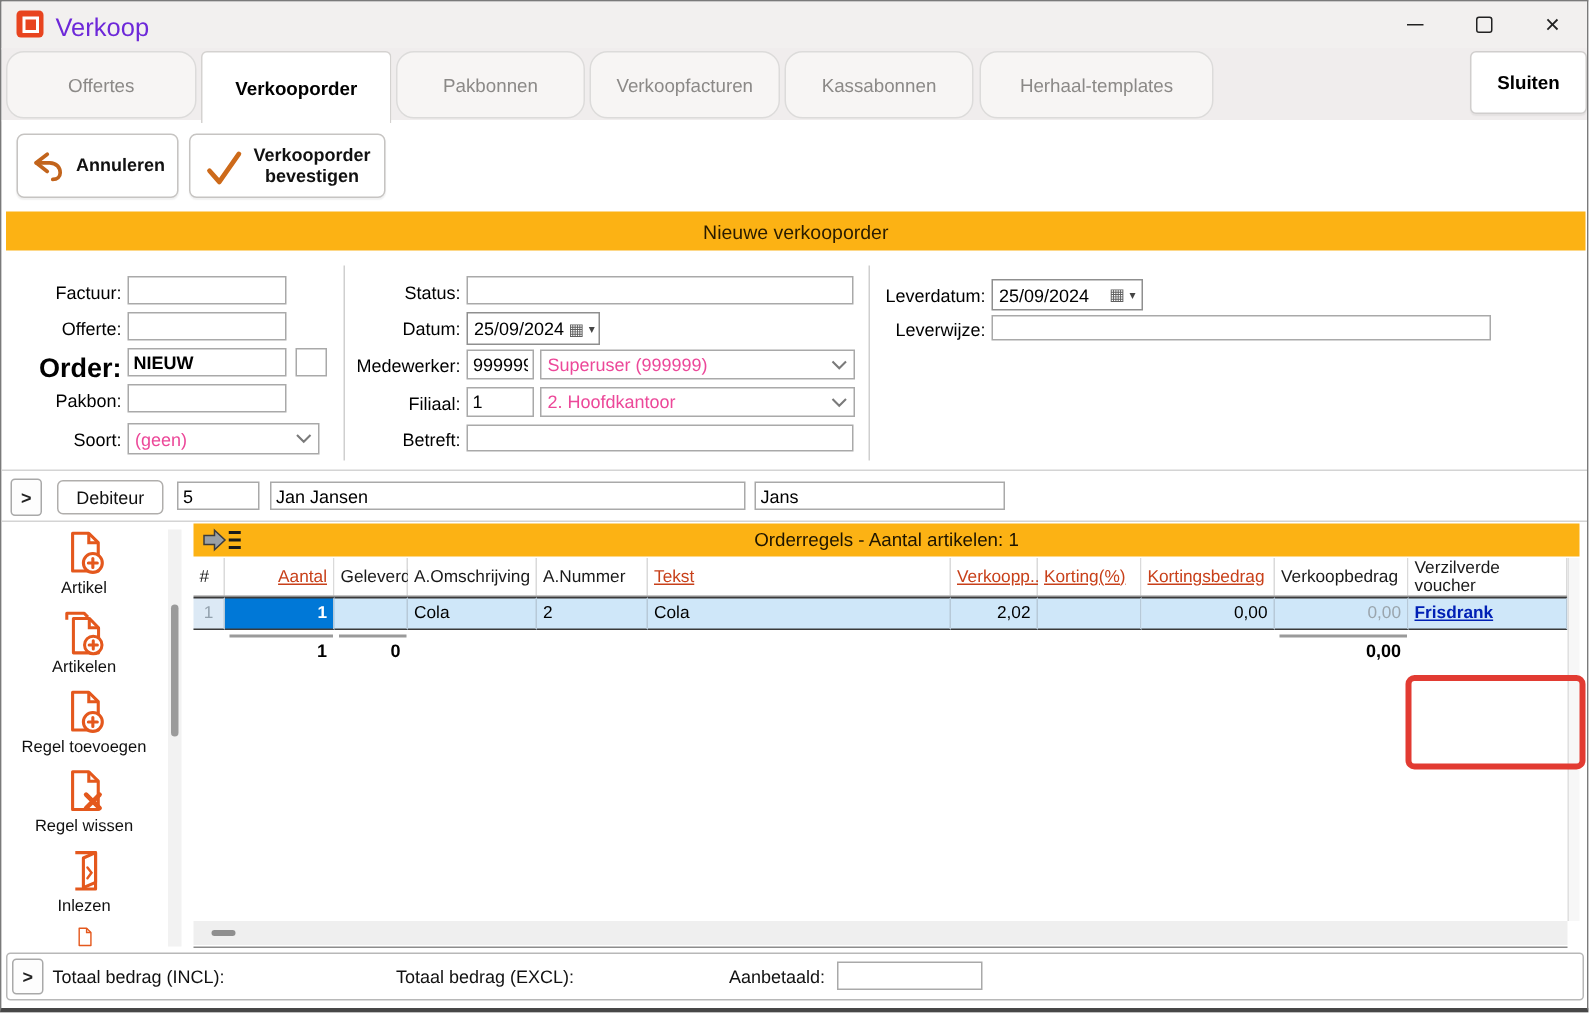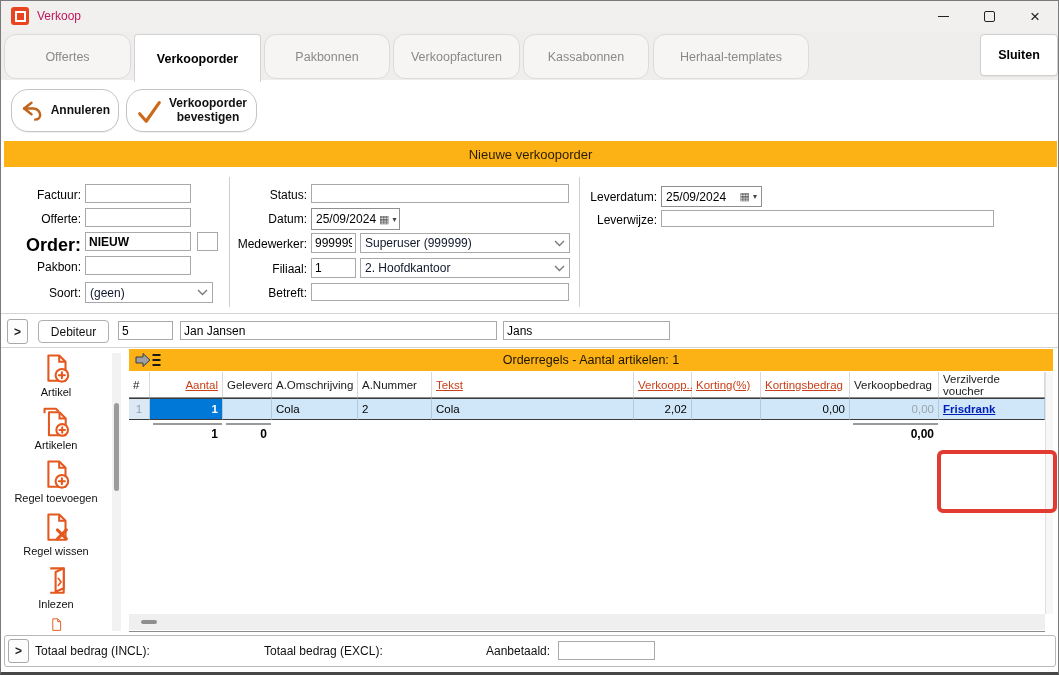--- a/index.html
+++ b/index.html
@@ -5,45 +5,45 @@
   html,body{margin:0;padding:0;background:#d8d8d8;}
   .window{
     position:relative;width:1059px;height:675px;box-sizing:border-box;
     background:#fff;border:1px solid #7a7a7a;border-bottom:3px solid #474747;
     font-family:"Liberation Sans", sans-serif;overflow:hidden;
   }
   
   .titlebar{position:absolute;left:0;top:0;width:100%;height:31px;background:#f2f0ef;border-bottom:1px solid #e7e5e4;}
   .app-icon{position:absolute;left:10px;top:6px;width:18px;height:18px;background:#e8441f;border-radius:3px;display:flex;align-items:center;justify-content:center;}
   .app-icon-inner{width:7px;height:7px;border:2.5px solid #fff;}
-  .win-title{position:absolute;left:36px;top:8px;font-size:12px;color:#be185d;}
+  .win-title{position:absolute;left:36px;top:8px;font-size:17px;color:#6d28d9;}
   .win-controls{position:absolute;right:0;top:0;height:31px;display:flex;}
   .win-btn{width:46px;height:31px;display:flex;align-items:center;justify-content:center;cursor:default;color:#222;}
   .min-glyph{width:11px;height:0;border-top:1.4px solid #222;display:block;}
   .max-glyph{width:9px;height:9px;border:1.4px solid #222;border-radius:2px;display:block;}
   .close-glyph{font-size:17px;line-height:17px;color:#222;}
   
   .tabstrip{position:absolute;left:0;top:31px;width:100%;height:49px;background:#f0eded;}
   .tab{position:absolute;top:2px;height:45px;box-sizing:border-box;background:#f7f5f4;border:1px solid #dcdbda;border-radius:12px;
        display:flex;align-items:center;justify-content:center;font-size:12.5px;color:#8b8987;cursor:default;}
   .tab.active{background:#fff;color:#000;font-weight:bold;height:48px;border-color:#d4d2d0;border-bottom:none;border-radius:4px 4px 0 0;z-index:3;}
   .sluiten{position:absolute;top:2px;left:979px;width:78px;height:42px;box-sizing:border-box;background:#fff;border:1px solid #d0cecd;border-radius:4px;
        display:flex;align-items:center;justify-content:center;font-size:12.5px;font-weight:bold;color:#000;box-shadow:0 1px 1px rgba(0,0,0,.05);}
   
   .main{position:absolute;left:0;top:79px;width:100%;height:593px;background:#fff;}
-  .toolbtn{position:absolute;box-sizing:border-box;background:#fff;border:1px solid #c6c4c2;border-radius:17px;
+  .toolbtn{position:absolute;box-sizing:border-box;background:#fff;border:1px solid #c6c4c2;border-radius:5px;
        display:flex;align-items:center;gap:6px;padding:0 8px;font-size:12px;font-weight:bold;color:#111;box-shadow:0 1px 1px rgba(0,0,0,.06);}
   .toolbtn .lbl{white-space:pre-line;text-align:center;line-height:1.15;}
   .banner{position:absolute;left:3px;top:61px;width:1053px;height:26px;background:#fcb214;display:flex;align-items:center;justify-content:center;
        font-size:13px;color:#2a1c00;}
   
   .flabel{position:absolute;font-size:12px;color:#000000;text-align:right;}
   .fld{position:absolute;box-sizing:border-box;height:19px;background:#fff;border:1px solid #a9a9a9;font-family:"Liberation Sans",sans-serif;
        font-size:12px;color:#000;padding:1px 3px;outline:none;}
-  .combo{position:absolute;box-sizing:border-box;background:#fff;border:1px solid #a9a9a9;font-size:12px;color:#0f172a;
+  .combo{position:absolute;box-sizing:border-box;background:#fff;border:1px solid #a9a9a9;font-size:12px;color:#ec4899;
        display:flex;align-items:center;padding:0 4px;}
   .combo .chev{margin-left:auto;}
   .datefld{position:absolute;box-sizing:border-box;background:#fff;border:1px solid #8f8f8f;font-size:12px;color:#000;
        display:flex;align-items:center;padding:0 4px;gap:3px;}
   .cal-glyph{font-size:11px;color:#5f5f5f;margin-left:auto;}
   .dd-glyph{font-size:8px;color:#444;}
   .vsep{position:absolute;width:1px;background:#cfcfcf;}
   
   .debrow-border{position:absolute;left:0;width:100%;height:1px;background:#d4d4d4;}
   .expander{position:absolute;box-sizing:border-box;background:#fdfdfd;border:1px solid #a9a9a9;border-radius:3px;

